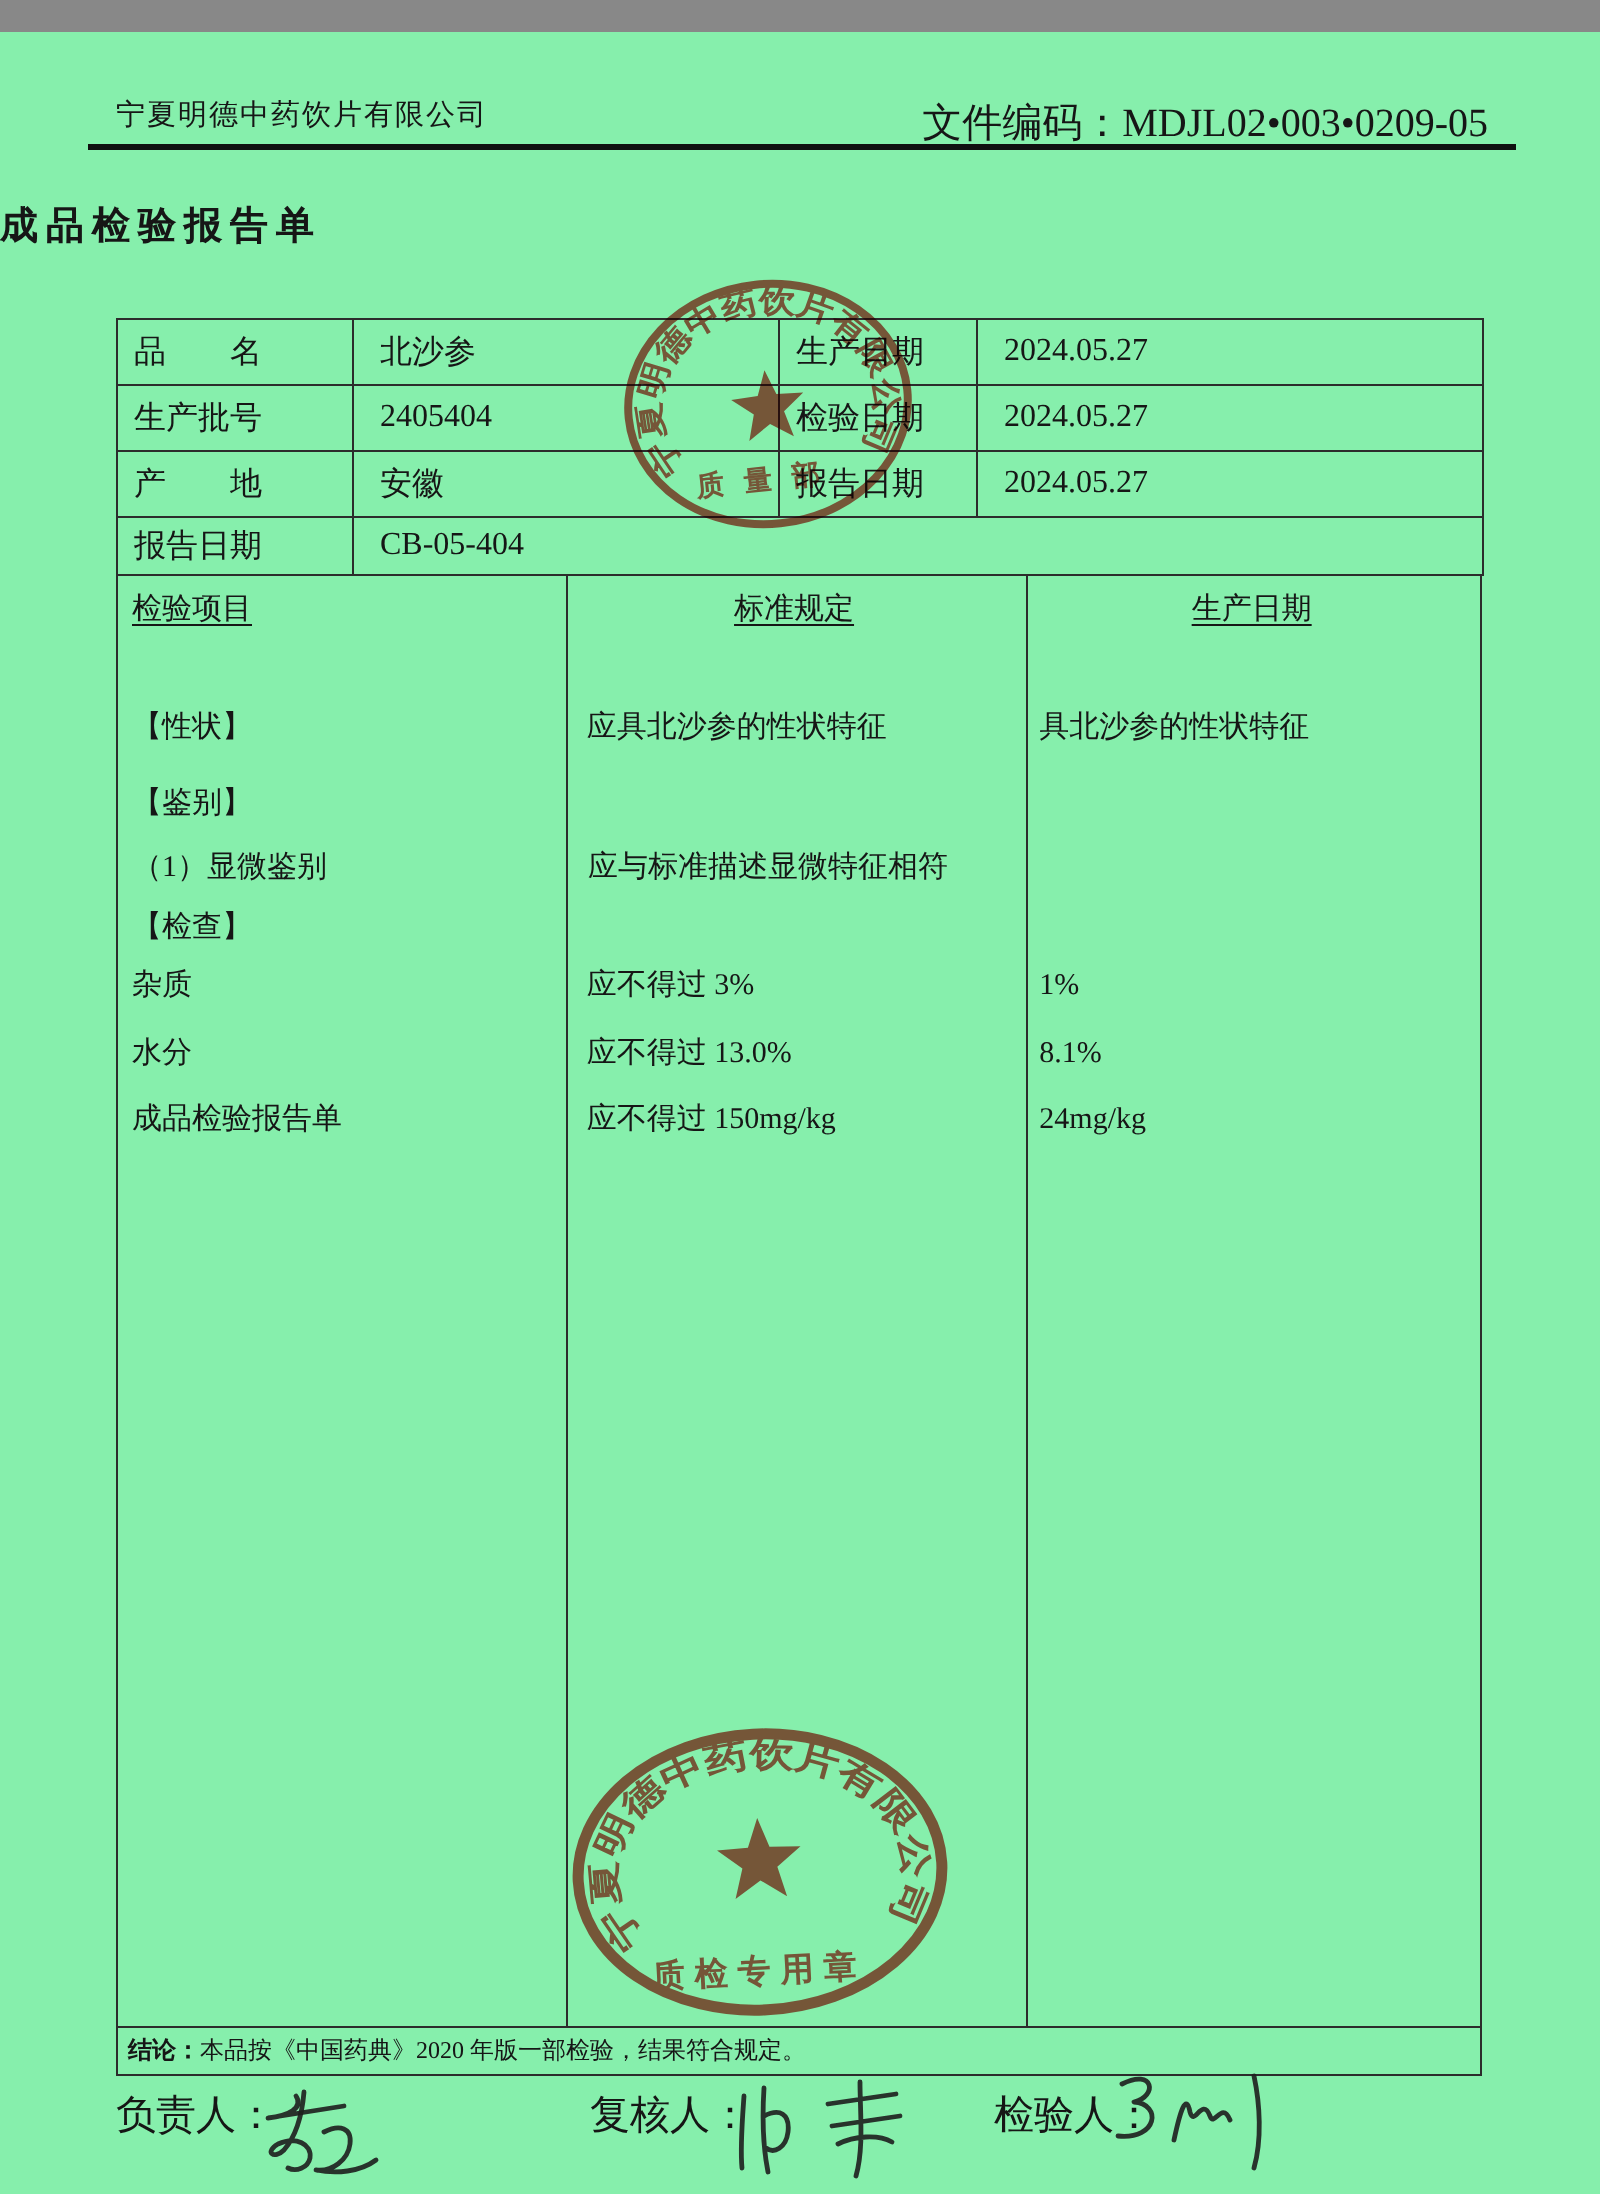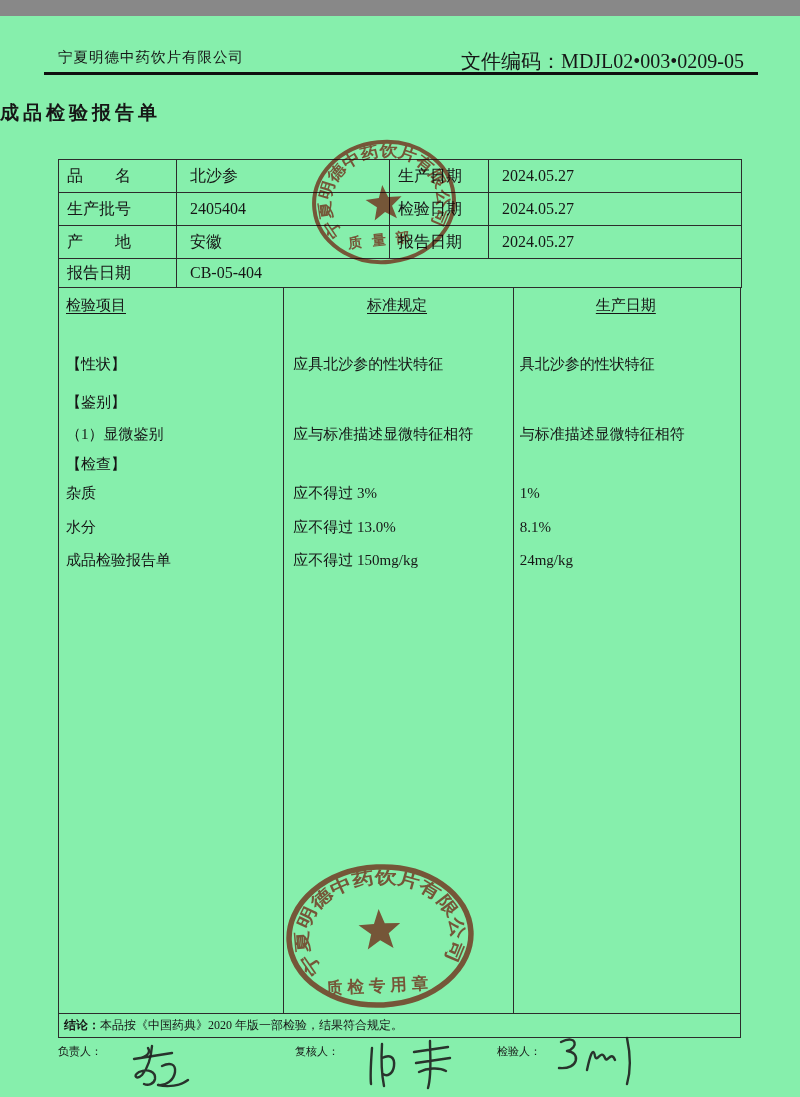--- a/index.html
+++ b/index.html
@@ -33,21 +33,21 @@
   .ihead{top:7px;}
   .ihead .c1 span,.ihead .c2 span,.ihead .c3 span{text-decoration:underline;text-underline-offset:3px;}
   .ihead .c2,.ihead .c3{text-align:center;padding-left:0;}
 
   
   .concl{position:absolute;left:58px;top:997px;width:683px;height:25px;border:1px solid #2c2c2c;
          box-sizing:border-box;font-size:12px;line-height:23px;padding-left:5px;white-space:nowrap;}
   .concl b{font-weight:bold;}
 
   
-  .sig-label{position:absolute;top:1028px;font-size:11px;}
+  .sig-label{position:absolute;top:1028px;font-size:20px;}
   .lbl-resp{left:58px;} .lbl-rev{left:295px;} .lbl-insp{left:497px;}
   .sig-svg{position:absolute;}
   .sig-svg path{fill:none;stroke:#1e1e1e;stroke-width:2.4;stroke-linecap:round;stroke-linejoin:round;opacity:.9;}
 
   
   :root{--stamp-color:#d8382b;}
   .stamp{position:absolute;mix-blend-mode:multiply;opacity:.82;pointer-events:none;}
   .stamp text{fill:var(--stamp-color);font-family:"Liberation Serif","DejaVu Serif",serif;font-weight:bold;}
   .stamp .ring{fill:none;stroke:var(--stamp-color);}
   .stamp .star{fill:var(--stamp-color);}
@@ -112,21 +112,20 @@
       <div class="c3">具北沙参的性状特征</div>
     </div>
     <div class="irow" style="top:104px">
       <div class="c1">【鉴别】</div>
       <div class="c2"></div>
       <div class="c3"></div>
     </div>
     <div class="irow" style="top:136px">
       <div class="c1">（1）显微鉴别</div>
       <div class="c2">应与标准描述显微特征相符</div>
-      <div class="c3">与标准描述显微特征相符</div>
     </div>
     <div class="irow" style="top:166px">
       <div class="c1">【检查】</div>
       <div class="c2"></div>
       <div class="c3"></div>
     </div>
     <div class="irow" style="top:195px">
       <div class="c1">杂质</div>
       <div class="c2">应不得过 3%</div>
       <div class="c3">1%</div>

